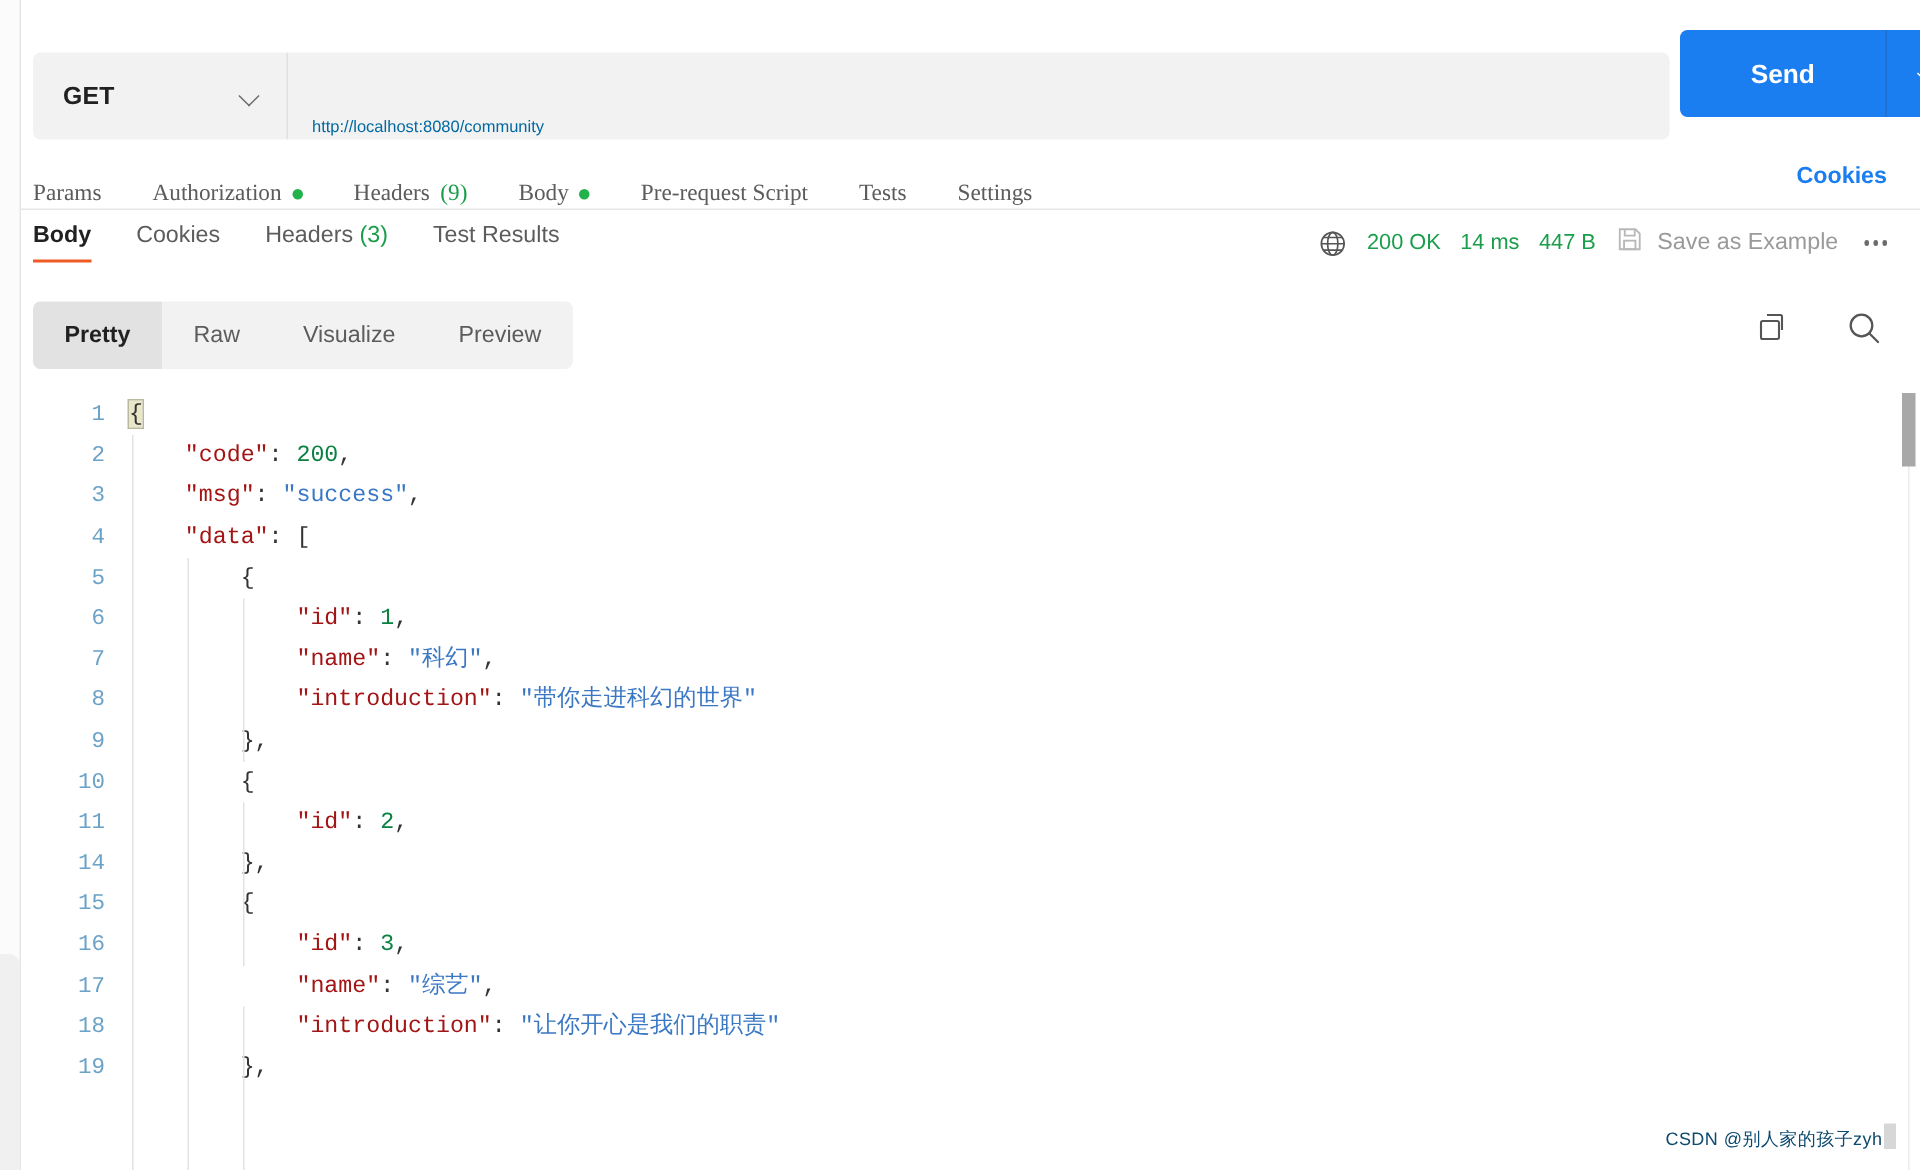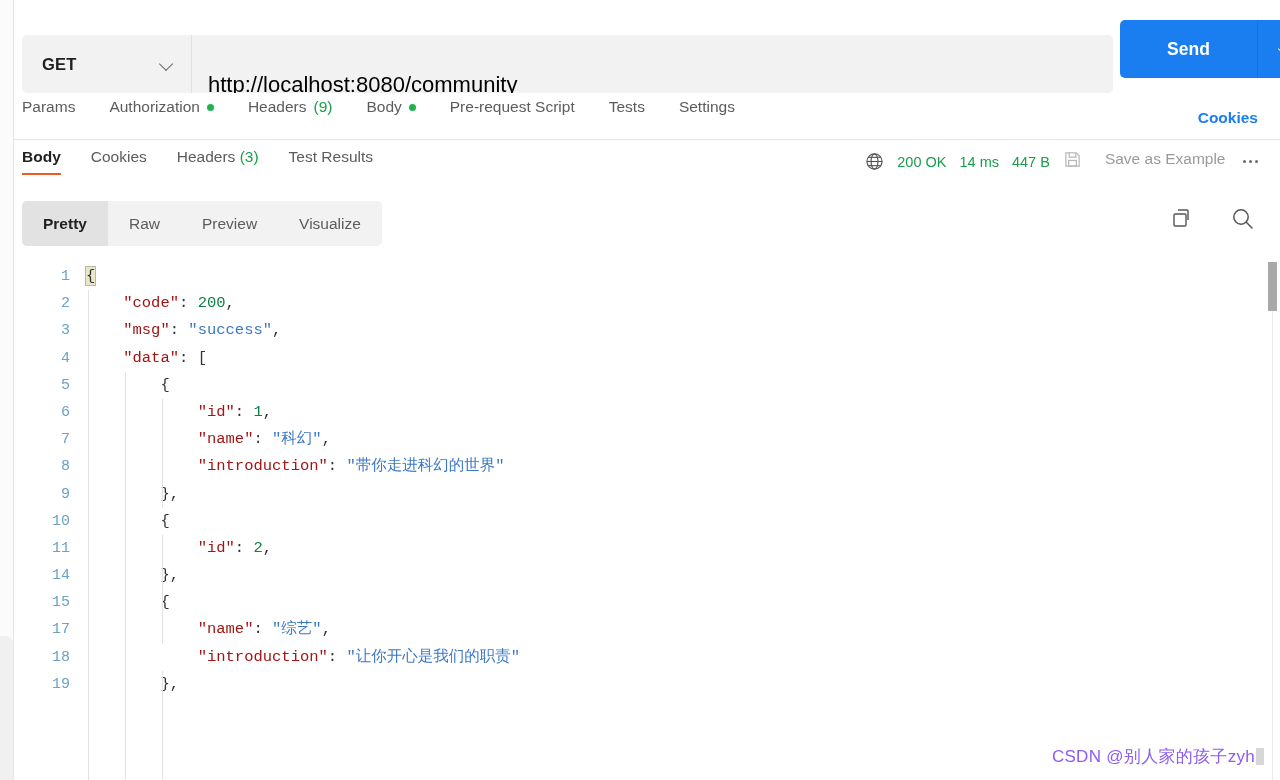--- a/index.html
+++ b/index.html
@@ -37,39 +37,39 @@
   }
   .method-label { font-size: 16.5px; font-weight: bold; color: #212121; letter-spacing: .2px; }
   .chev { width: 13px; height: 13px; position: relative; }
   .chev::after {
     content: ""; position: absolute; left: 1px; top: 1px;
     width: 9px; height: 9px;
     border-right: 1.6px solid #6b6b6b; border-bottom: 1.6px solid #6b6b6b;
     transform: rotate(45deg);
   }
   .url-box { flex: 1; display: flex; align-items: center; padding: 0 16px; cursor: text; }
-  .url-text { font-size: 22px; color: #000000; margin-top: 41px; }
+  .url-text { font-size: 11px; color: #0369a1; margin-top: 41px; }
 
   .send-wrap {
     position: absolute; left: 1120px; top: 20px;
     width: 192px; height: 58px; display: flex;
     background: #1a7ef1; border-radius: 5px; overflow: hidden;
   }
   .send-btn {
     flex: 1; display: flex; align-items: center; justify-content: center;
     color: #fff; font-size: 17.5px; font-weight: bold; cursor: pointer;
     border-right: 1px solid #1f6fd0;
   }
   .send-caret { width: 54px; display: flex; align-items: center; justify-content: center; cursor: pointer; }
   .send-caret .chev::after { border-right-color: #fff; border-bottom-color: #fff; }
 
   
   .req-tabs {
     position: absolute; left: 22px; top: 98px; height: 40px;
-    display: flex; align-items: flex-start; gap: 0;
+    display: flex; align-items: flex-end; gap: 0; font-family: Liberation Serif, serif;
   }
   .rtab {
     font-size: 15.5px; color: #5c5c5c; padding: 0 17px;
     display: flex; align-items: center; gap: 7px; cursor: pointer; white-space: nowrap;
   }
   .rtab:first-child { padding-left: 0; }
   .dot { width: 7px; height: 7px; border-radius: 50%; background: #22b24c; display: inline-block; }
   .paren { color: #1a9e4b; }
   .cookies-link {
     position: absolute; right: 22px; top: 98px; height: 40px;
@@ -89,21 +89,21 @@
     content: ""; position: absolute; left: 0; right: 16px; bottom: 0;
     height: 2.5px; background: #ef5b25;
   }
 
   .resp-meta {
     position: absolute; right: 18px; top: 150px;
     display: flex; align-items: center; gap: 13px;
   }
   .meta-green { font-size: 14.5px; color: #1a9e4b; }
   .globe { width: 19px; height: 19px; }
-  .save-ex { display: flex; gap: 23px; cursor: pointer; }
+  .save-ex { display: flex; align-items: center; gap: 9px; cursor: pointer; }
   .save-ex-text { font-size: 15.5px; color: #9a9a9a; }
   .ellipsis-btn { display: flex; gap: 2.5px; padding: 6px 4px; cursor: pointer; }
   .ellipsis-btn i { width: 3.5px; height: 3.5px; border-radius: 50%; background: #6b6b6b; display: block; }
 
   
   .fmt-row { position: absolute; left: 22px; top: 201px; display: flex; align-items: flex-start; gap: 10px; flex-direction: column; }
   .seg { display: flex; background: #f2f2f2; border-radius: 5px; height: 45px; overflow: hidden; }
   .seg-item {
     display: flex; align-items: center; padding: 0 21px;
     font-size: 15.5px; color: #5c5c5c; cursor: pointer;
@@ -153,21 +153,21 @@
     background: transparent;
   }
   .vscroll-track { position: absolute; left: 4px; top: 6px; bottom: 0; width: 1px; background: #ececec; }
   .vscroll-thumb {
     position: absolute; left: 0; top: 4px; width: 9px; height: 49px;
     background: #a8a8a8; border-radius: 0;
   }
 
   .watermark {
     position: absolute; right: 16px; bottom: 12px;
-    font-size: 17px; color: #8b5cf6; letter-spacing: .3px;
+    font-size: 12px; color: #0c4a6e; letter-spacing: .3px;
     user-select: none;
   }
   .wm-caret { display:inline-block; width:8px; height:17px; background:#d7d7d7; vertical-align:-3px; margin-left:1px;}
 </style>
 </head>
 <body>
 
 <div id="app">
 
   <div class="left-edge">
@@ -256,22 +256,22 @@
         <i></i>
         <i></i>
         <i></i>
       </span>
   </div>
 
   <div class="fmt-row">
     <div class="seg">
         <div class="seg-item active">Pretty</div>
         <div class="seg-item">Raw</div>
+        <div class="seg-item">Visualize</div>
         <div class="seg-item">Preview</div>
-        <div class="seg-item">Visualize</div>
       </div>
     <div class="json-sel">
       <span>JSON</span>
       <span class="chev"></span>
     </div>
     <div class="wrap-btn">
       <span>
         <svg width="22" height="20" viewBox="0 0 24 22" fill="none" stroke="#e8552a" stroke-width="1.7" stroke-linecap="round">
           <line x1="4" y1="5" x2="20" y2="5"></line>
           <line x1="4" y1="10.5" x2="20" y2="10.5"></line>
@@ -350,20 +350,24 @@
         </div>
         <div class="cline">
           <div class="lnum">14</div>
           <div class="ccontent">        <span class="brk">}</span><span class="p">,</span></div>
         </div>
         <div class="cline">
           <div class="lnum">15</div>
           <div class="ccontent">        <span class="brk">{</span></div>
         </div>
         <div class="cline">
+          <div class="lnum">16</div>
+          <div class="ccontent">            <span class="k">"id"</span><span class="p">: </span><span class="n">3</span><span class="p">,</span></div>
+        </div>
+        <div class="cline">
           <div class="lnum">17</div>
           <div class="ccontent">            <span class="k">"name"</span><span class="p">: </span><span class="s">"综艺"</span><span class="p">,</span></div>
         </div>
         <div class="cline">
           <div class="lnum">18</div>
           <div class="ccontent">            <span class="k">"introduction"</span><span class="p">: </span><span class="s">"让你开心是我们的职责"</span></div>
         </div>
         <div class="cline">
           <div class="lnum">19</div>
           <div class="ccontent">        <span class="brk">}</span><span class="p">,</span></div>

